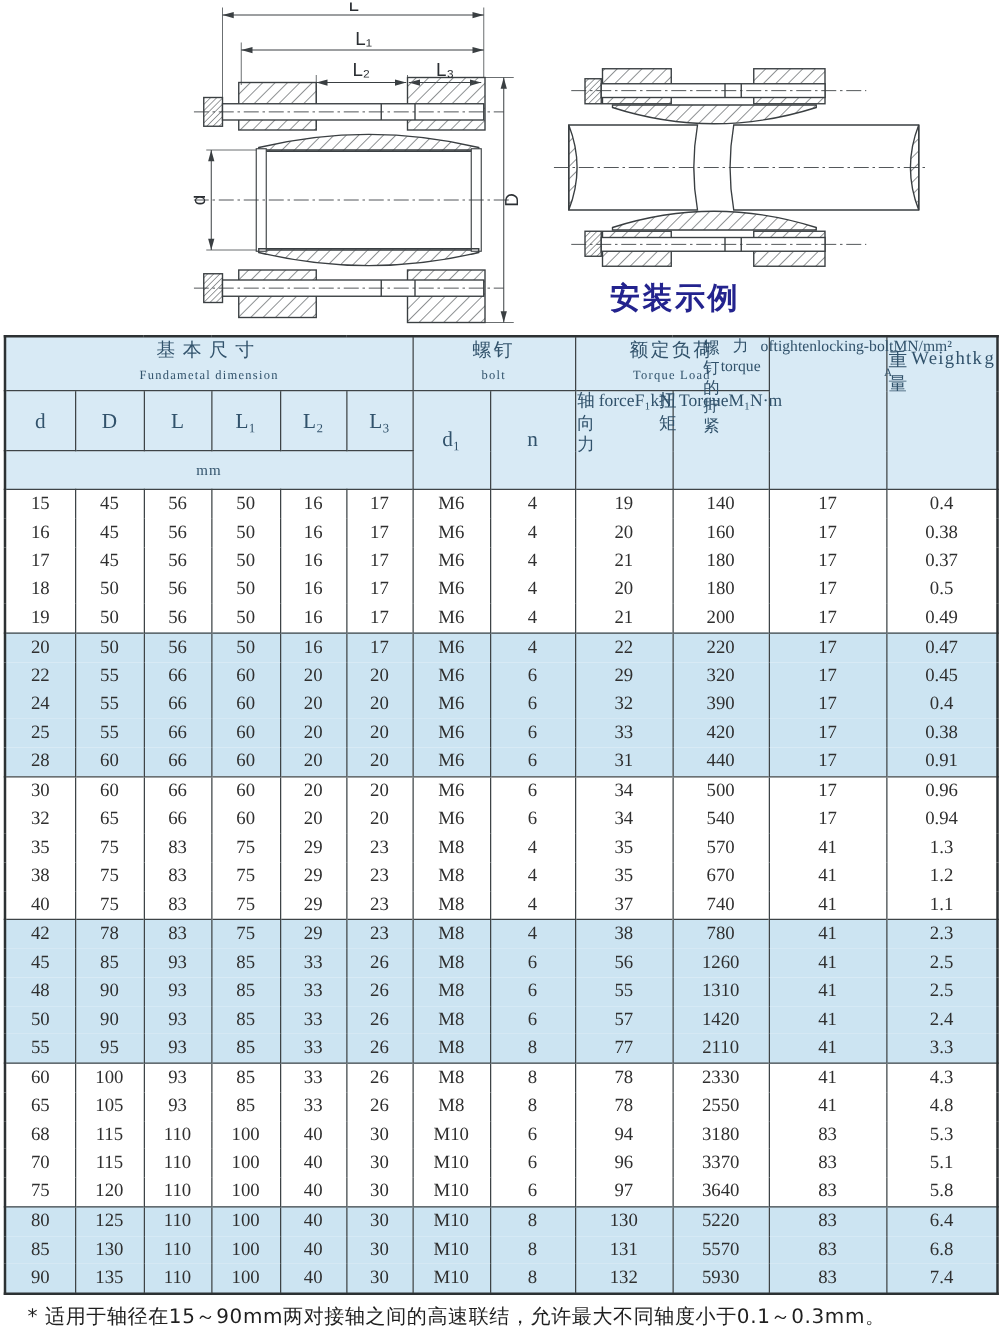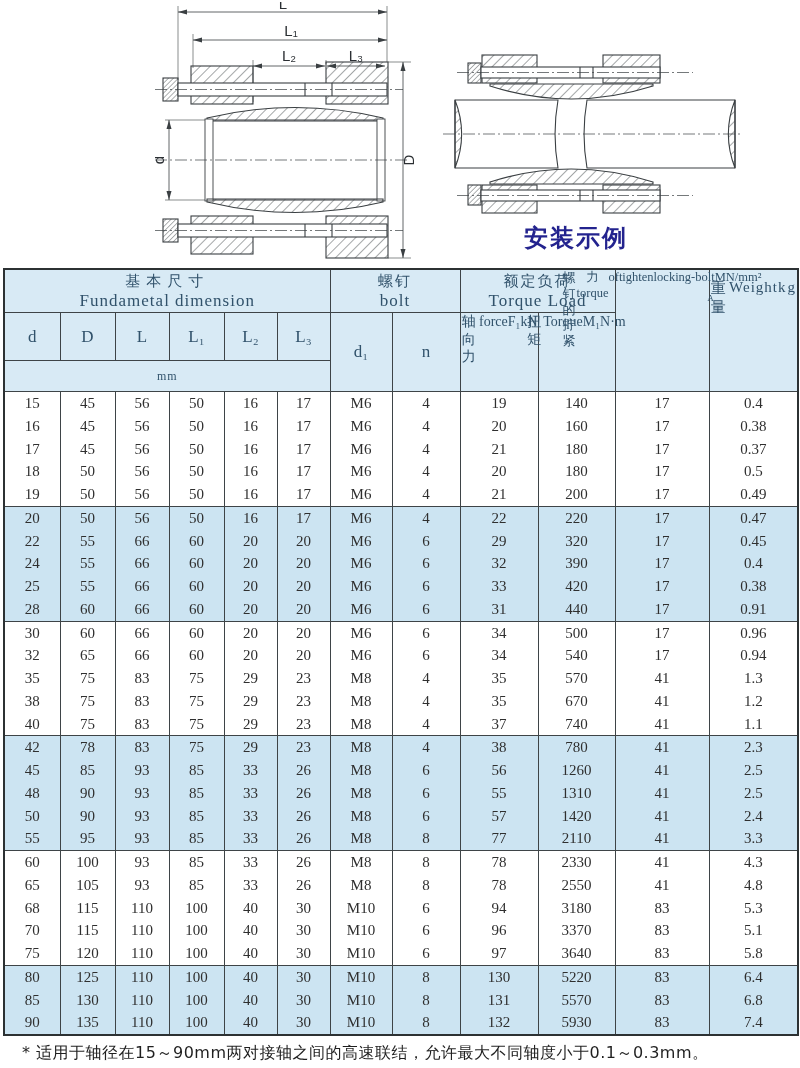--- a/index.html
+++ b/index.html
@@ -3,41 +3,41 @@
 <meta charset="utf-8">
 <style>
   html,body{margin:0;padding:0;background:#ffffff;}
   body{width:800px;height:1068px;position:relative;overflow:hidden;
        font-family:"Liberation Serif","DejaVu Serif",serif;}
   .page{position:absolute;inset:0;}
 
   
   .fig{position:absolute;}
   .fig svg{display:block;}
-  .fig-caption{position:absolute;left:524px;top:222px;width:140px;
+  .fig-caption{position:absolute;left:488px;top:222px;width:140px;
     font-family:"DejaVu Sans","Liberation Sans",sans-serif;
     font-size:24px;font-weight:bold;color:#23238e;letter-spacing:2px;}
 
   
   table.spec{position:absolute;left:3px;top:268px;width:794px;
     border-collapse:collapse;table-layout:fixed;
     border:2px solid #2c3133;}
   table.spec th,table.spec td{padding:0;text-align:center;vertical-align:middle;}
   table.spec th{border:1px solid #3e4447;background:#d8eaf5;color:#31526b;
     font-weight:normal;}
   table.spec td{border-left:1px solid #3e4447;border-right:1px solid #3e4447;
     border-top:none;border-bottom:none;color:#2f2f2f;font-size:15px;
     height:22.75px;line-height:22.75px;}
   tr.shaded td{background:#cce4f2;}
   tr.band-start td{border-top:1px solid #3e4447;}
   tr.h1 th{height:42px;}
   tr.h2 th{height:47px;}
   tr.h3 th{height:30px;}
   .zh{display:block;font-size:15px;letter-spacing:6px;line-height:19px;}
-  .en{display:block;font-size:17px;letter-spacing:1px;line-height:19px;}
+  .en{display:block;font-size:10px;letter-spacing:1px;line-height:19px;}
   .colletter{font-size:17px;}
   .vcell{display:flex;flex-direction:row;justify-content:center;height:100%;}
   .vcell span{display:block;line-height:17.5px;font-size:14px;}
   .tight span{line-height:15.8px;font-size:12.5px;letter-spacing:0;}
   .tight .cjk{font-size:13px;letter-spacing:1px;}
   .weightcell{display:flex;justify-content:space-between;
     height:104px;padding:8px 0;}
   .weightcell span{display:block;font-size:15px;letter-spacing:2px;}
   sub{font-size:9px;}
 

